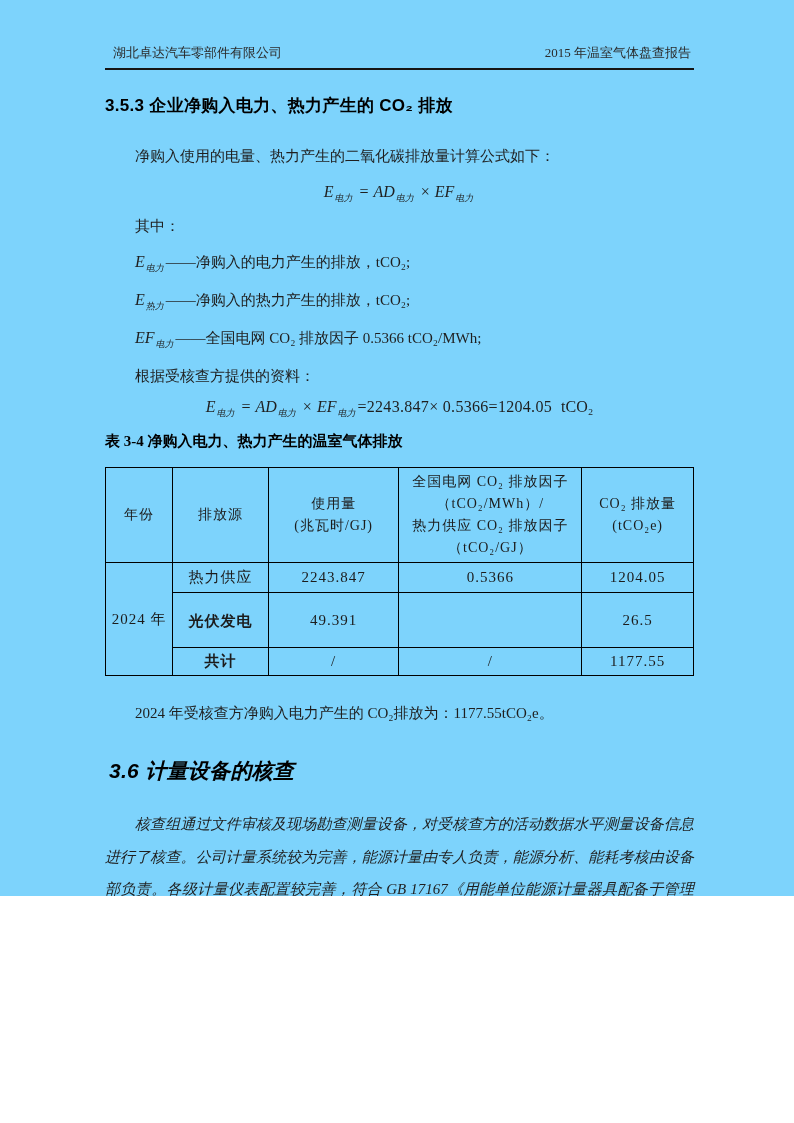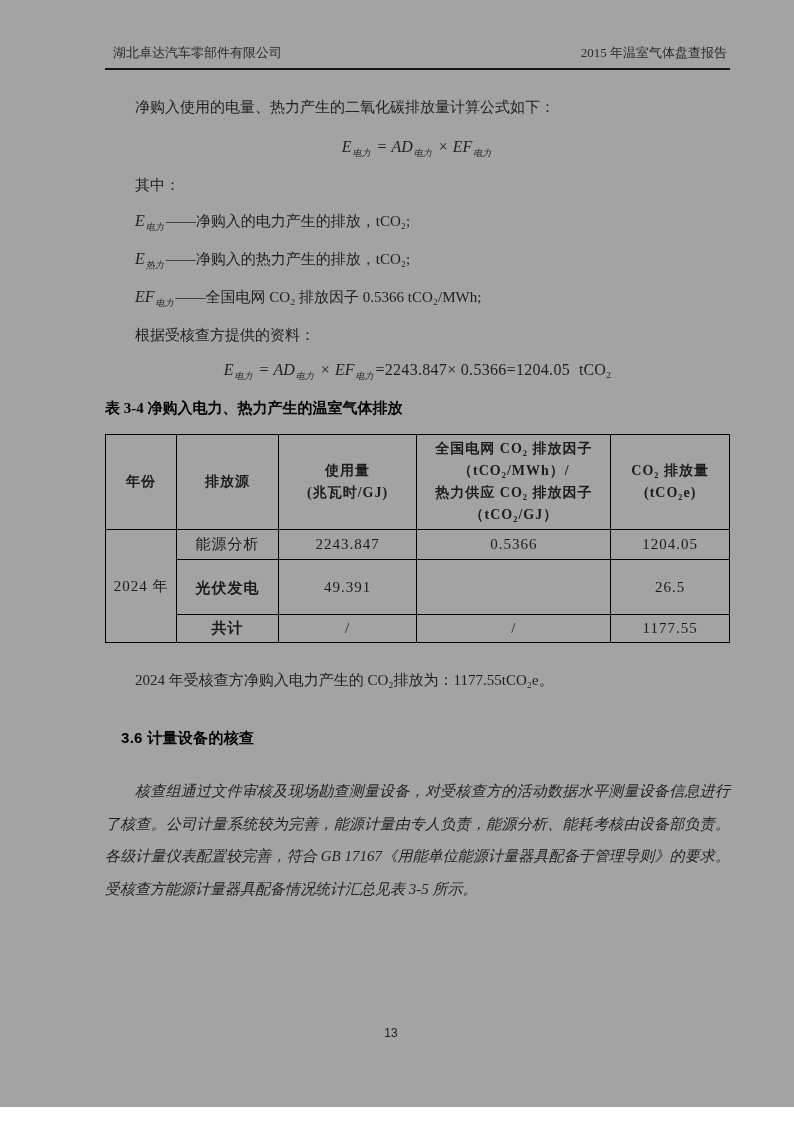--- a/index.html
+++ b/index.html
@@ -1,69 +1,69 @@
 <!DOCTYPE html>
 <html><head>
 <meta charset="utf-8">
 <style>
   html,body { margin:0; padding:0; background:#ffffff; }
   .page {
     position:relative;
-    width:794px; height:1107px;
-    background:#a3a3a3;
+    width:794px; height:896px;
+    background:#7dd3fc;
     box-sizing:border-box;
-    padding:45px 64px 0 105px;
+    padding:45px 100px 0 105px;
     font-family:"Liberation Serif","DejaVu Serif",serif;
     color:#1f1f1f;
     overflow:hidden;
   }
   
   .doc-header {
     display:flex; justify-content:space-between; align-items:flex-end;
     font-size:13px; line-height:16px; color:#2b2b2b;
     padding:0 3px 7px 8px;
     border-bottom:2px solid #151515;
   }
   
   .h-353 {
     font-family:"Liberation Sans","DejaVu Sans",sans-serif;
     font-weight:bold; font-size:17px; line-height:26px; color:#000;
     margin:23px 0 0 0; letter-spacing:0.3px;
   }
   .h-36 {
     font-family:"Liberation Sans","DejaVu Sans",sans-serif;
-    font-weight:bold; font-size:15px; line-height:28px; color:#000;
-    margin:33px 0 0 16px; letter-spacing:0.3px;
+    font-weight:bold; font-size:21px; line-height:28px; color:#000;
+    margin:33px 0 0 4px; letter-spacing:0.3px;font-style:italic;
   }
   
   .para { font-size:15px; line-height:22px; margin:26px 0 0 0; text-indent:2em; }
   .note-line { font-size:15px; line-height:32px; margin:0; text-indent:2em; }
   .def-block { margin-top:4px; }
   .def-line { font-size:15px; line-height:32px; margin:0 0 0 2em; }
   .def-sym { font-style:italic; font-size:16px; font-family:"Liberation Serif",serif; }
   .sub-cn { font-style:italic; font-size:9px; vertical-align:-4px; margin:0 2px 0 1px; }
   
-  .formula-line { text-align:center; font-size:16px; line-height:32px; margin-top:13px; }
+  .formula-line { text-align:center; font-size:16px; line-height:24px; margin-top:13px; }
   .formula-line .var { font-style:italic; font-family:"Liberation Serif",serif; }
   .formula-line .op { font-style:normal; margin:0 5px; }
   .formula-line .result { font-style:normal; letter-spacing:0.3px; }
   .formula-line .unit { font-style:normal; margin-left:9px; }
   .calc-formula { margin-top:3px;text-align:center; }
   
   .tbl-caption {
     text-align:left; font-weight:bold; font-size:15px; line-height:22px;
     margin-top:5px; color:#000;
   }
   table.emis {
     width:100%; border-collapse:collapse; table-layout:fixed;
     margin-top:15px; color:#1c1c1c;
   }
   table.emis th, table.emis td { border:1.5px solid #000; text-align:center; }
   table.emis th {
-    font-weight:bold; font-size:14px; line-height:22px;
+    font-weight:normal; font-size:14px; line-height:22px;
     white-space:pre-line; letter-spacing:1px; height:92px; vertical-align:middle;
   }
   table.emis td { font-size:15px; letter-spacing:1px; vertical-align:middle; }
   tr.r1 { height:30px; }
   tr.r2 { height:55px; }
   tr.r3 { height:28px; }
   td.year-cell { letter-spacing:0.5px; }
   td.pv-source { font-weight:bold; vertical-align:top; padding-top:3px; }
   td.total-source { font-weight:bold; }
   
@@ -81,20 +81,21 @@
 </head>
 <body>
 
 <div class="page">
 
   <div class="doc-header">
     <span>湖北卓达汽车零部件有限公司</span>
     <span>2015 年温室气体盘查报告</span>
   </div>
 
+  <div class="h-353">3.5.3 企业净购入电力、热力产生的 CO₂ 排放</div>
 
   <p class="para">净购入使用的电量、热力产生的二氧化碳排放量计算公式如下：</p>
 
   <div class="formula-line">
     <span class="var">E</span><span class="sub-cn">电力</span><span class="op">=</span><span class="var">AD</span><span class="sub-cn">电力</span><span class="op">×</span><span class="var">EF</span><span class="sub-cn">电力</span>
   </div>
 
   <p class="note-line">其中：</p>
 
   <div class="def-block">
@@ -129,21 +130,21 @@
 （tCO₂/MWh）/
 热力供应 CO₂ 排放因子
 （tCO₂/GJ）</th>
         <th>CO₂ 排放量
 (tCO₂e)</th>
       </tr>
     </thead>
     <tbody>
       <tr class="r1">
         <td class="year-cell" rowspan="3">2024 年</td>
-        <td>能源分析</td>
+        <td>热力供应</td>
         <td>2243.847</td>
         <td>0.5366</td>
         <td>1204.05</td>
       </tr>
       <tr class="r2">
         <td class="pv-source">光伏发电</td>
         <td>49.391</td>
         <td></td>
         <td>26.5</td>
       </tr>

